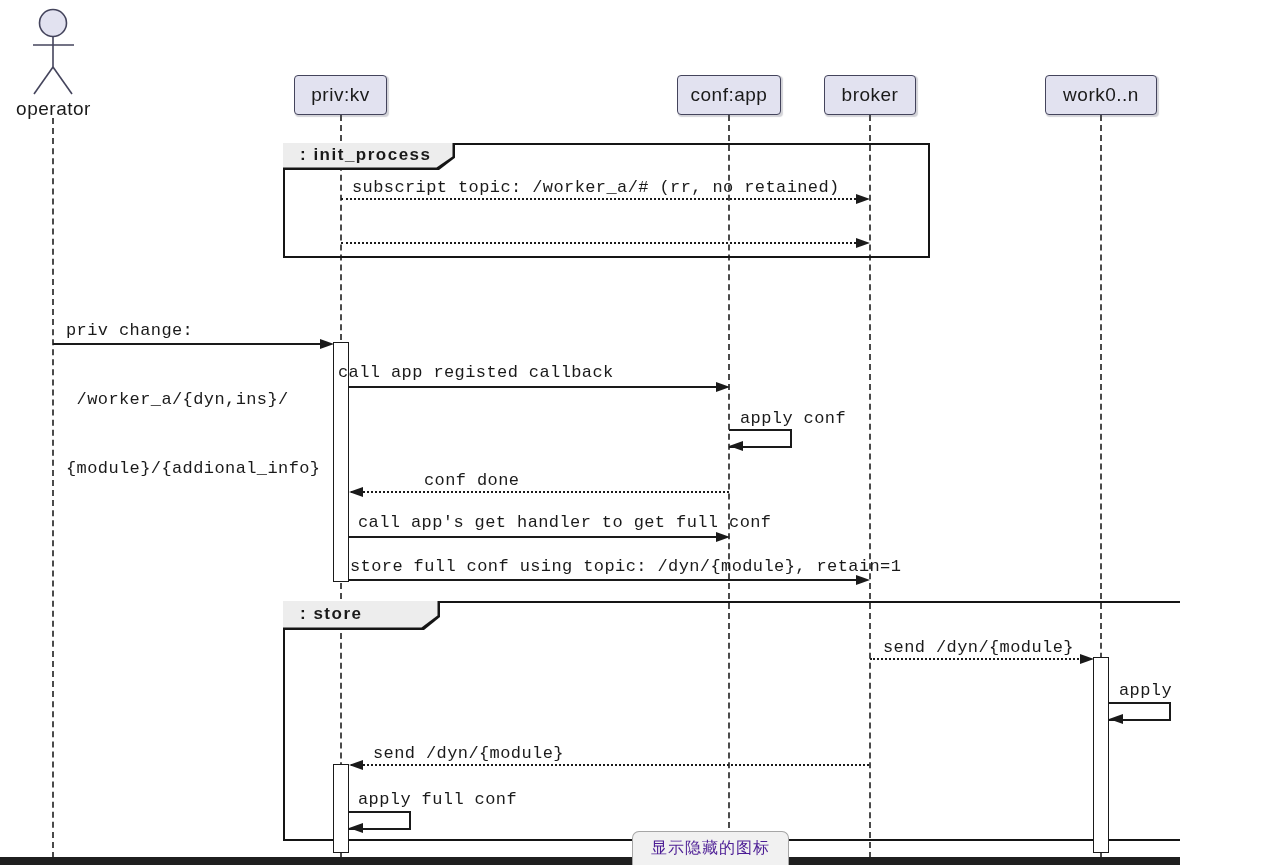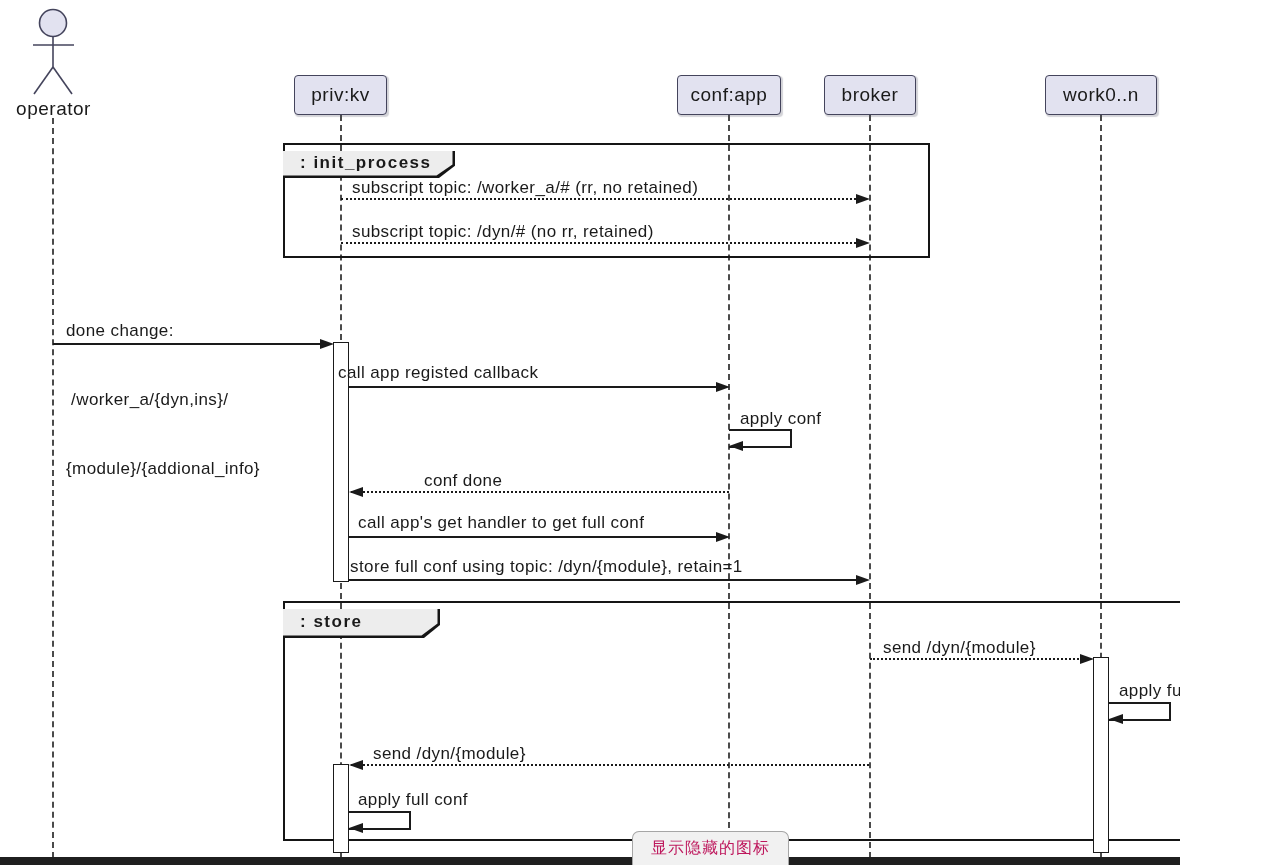--- a/index.html
+++ b/index.html
@@ -27,45 +27,45 @@
     display:flex;align-items:center;justify-content:center;font-size:19px;letter-spacing:.5px;
     box-shadow:1.5px 1.5px 1px rgba(80,80,100,.25);}
 
   
   .actor-wrap{position:absolute;left:0;top:4px;width:110px;z-index:4;}
   .actor-label{position:absolute;left:6px;top:94px;width:95px;text-align:center;font-size:19px;letter-spacing:.5px;}
 
   
   .frame{position:absolute;border:2px solid var(--frame-border);z-index:2;}
   .frame-tab{position:absolute;left:-2px;top:-2px;background:var(--frame-border);
-    clip-path:polygon(0 0,100% 0,100% 55%,calc(100% - 16px) 100%,0 100%);margin-top:8px;}
+    clip-path:polygon(0 0,100% 0,100% 55%,calc(100% - 16px) 100%,0 100%);}
   .frame-tab-inner{position:absolute;left:0;top:0;width:calc(100% - 2.5px);height:calc(100% - 2.5px);
     background:var(--frame-tab-bg);clip-path:polygon(0 0,100% 0,100% 55%,calc(100% - 16px) 100%,0 100%);
     display:flex;align-items:center;padding-left:17px;font-weight:bold;font-size:17px;letter-spacing:1.5px;}
 
   
-  .msg-label{position:absolute;font-size:17px;letter-spacing:.4px;white-space:pre;z-index:5;line-height:23px;}
+  .msg-label{position:absolute;font-size:17px;letter-spacing:.4px;white-space:pre;z-index:5;line-height:23px;font-family:Liberation Mono, monospace;}
   .mline{position:absolute;height:0;z-index:5;}
   .solid{border-top:2px solid var(--line);}
   .dotted{border-top:2px dotted var(--line);}
   .ah{position:absolute;width:0;height:0;border-style:solid;z-index:6;}
   .ah-r{border-width:5px 0 5px 14px;border-color:transparent transparent transparent var(--line);}
   .ah-l{border-width:5px 14px 5px 0;border-color:transparent var(--line) transparent transparent;}
   .selfloop{position:absolute;border-top:2px solid var(--line);border-right:2px solid var(--line);
     border-bottom:2px solid var(--line);z-index:5;}
 
   
   .activation{position:absolute;width:16px;background:#fff;border:1.5px solid var(--line);z-index:3;}
 
   
   .taskbar-edge{position:absolute;left:0;top:857px;width:1280px;height:8px;background:var(--taskbar);z-index:7;}
   .right-edge{position:absolute;left:1274px;top:0;width:6px;height:865px;background:#242424;z-index:7;}
   .tooltip{position:absolute;left:632px;top:831px;width:157px;height:34px;background:var(--tooltip-bg);
     border:1px solid #a6a6a6;border-bottom:none;border-radius:7px 7px 0 0;z-index:8;
-    display:flex;align-items:center;justify-content:center;font-size:16px;color:#be185d;letter-spacing:1px;}
+    display:flex;align-items:center;justify-content:center;font-size:16px;color:#4c1d95;letter-spacing:1px;}
 </style>
 </head>
 <body>
 
 <div id="canvas">
 
   <div class="lifeline" style="left:52px;top:118px;height:740px;"></div>
   <div class="lifeline" style="left:340px;top:115px;height:743px;"></div>
   <div class="lifeline" style="left:728px;top:115px;height:743px;"></div>
   <div class="lifeline" style="left:869px;top:115px;height:743px;"></div>
@@ -108,26 +108,25 @@
   </div>
 
   <div class="activation" style="left:333px;top:342px;height:240px;"></div>
   <div class="activation" style="left:333px;top:764px;height:89px;"></div>
   <div class="activation" style="left:1093px;top:657px;height:196px;"></div>
 
   <span class="msg-label" style="left:352px;top:176px;">subscript topic: /worker_a/# (rr, no retained)</span>
   <div class="mline dotted" style="left:341px;top:198px;width:519px;"></div>
   <div class="ah ah-r" style="left:856px;top:194px;"></div>
 
-  <span class="msg-label" style="left:352px;top:220px;">subscript topic: /dyn/# (no rr, retained)</span>
   <div class="mline dotted" style="left:341px;top:242px;width:519px;"></div>
   <div class="ah ah-r" style="left:856px;top:238px;"></div>
 
   <div class="msg-label" style="left:66px;top:273px;">
-    <span style="display:block;">done change:</span>
+    <span style="display:block;">priv change:</span>
     <span style="display:block;"> /worker_a/{dyn,ins}/</span>
     <span style="display:block;">{module}/{addional_info}</span>
   </div>
   <div class="mline solid" style="left:53px;top:343px;width:272px;"></div>
   <div class="ah ah-r" style="left:320px;top:339px;"></div>
 
   <span class="msg-label" style="left:338px;top:361px;">call app registed callback</span>
   <div class="mline solid" style="left:349px;top:386px;width:373px;"></div>
   <div class="ah ah-r" style="left:716px;top:382px;"></div>
 

